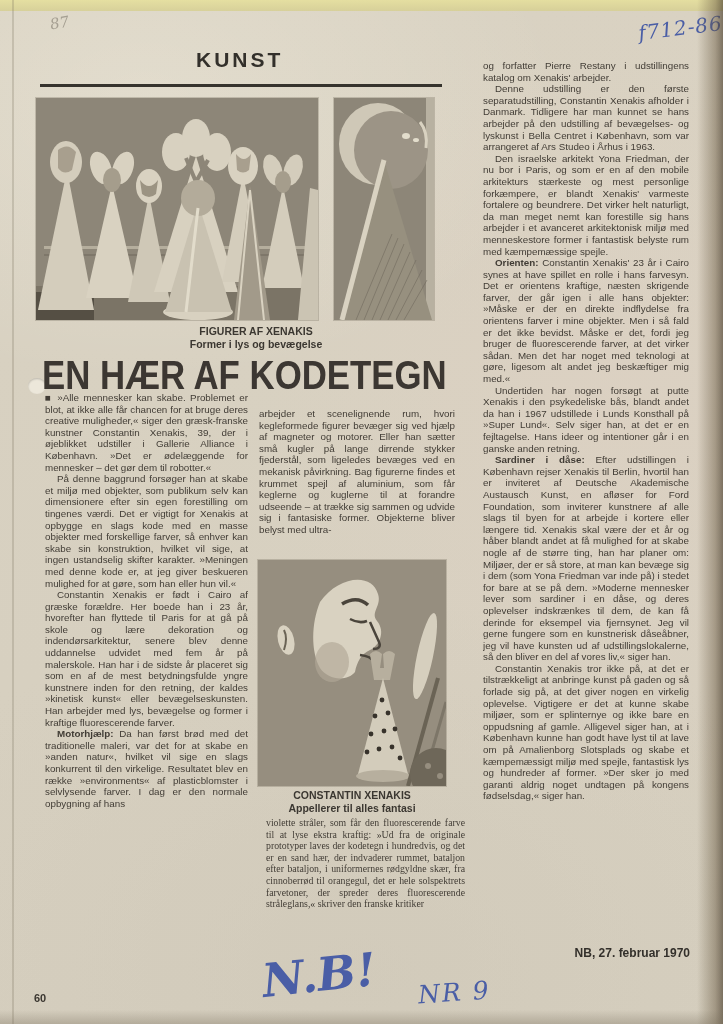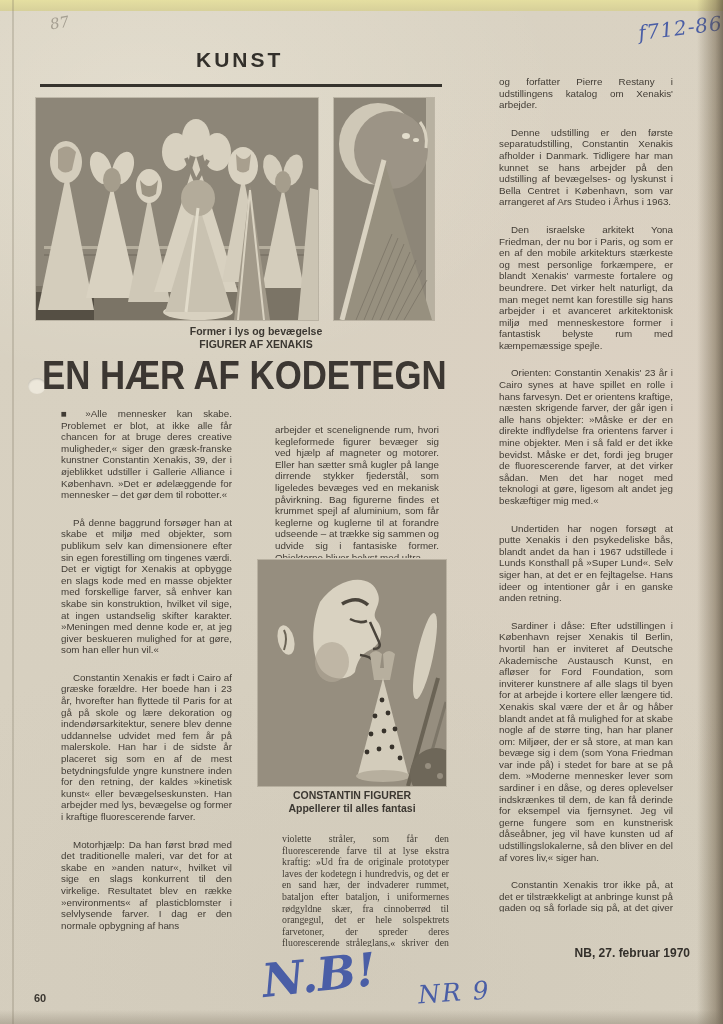--- a/index.html
+++ b/index.html
@@ -38,23 +38,23 @@
   .photo-closeup{left:334px;top:98px;width:100px;height:222px;}
   .photo-portrait{left:258px;top:560px;width:188px;height:226px;}
   .caption{position:absolute;text-align:center;font-weight:bold;font-size:10.5px;line-height:13px;color:#3b3731;}
   .caption-1{left:56px;top:325px;width:400px;}
   .caption-2{left:250px;top:789px;width:204px;}
   
   .headline{position:absolute;left:42px;top:353px;width:520px;font-size:40px;font-weight:bold;
     color:#3c3732;white-space:nowrap;transform:scaleX(.87);transform-origin:0 0;letter-spacing:0;}
   
   .col{position:absolute;font-size:9.8px;line-height:11.6px;text-align:justify;color:#413c35;}
-  .col p{margin:16px;}
+  .col p{margin:0;}
   .col p.indent{text-indent:12px;}
-  .col p strong{font-weight:normal;}
+  .col p strong{font-weight:bold;}
   .col-left{left:45px;top:392px;width:203px;height:548px;overflow:hidden;}
   .col-mid-top{left:259px;top:408px;width:196px;height:150px;overflow:hidden;}
   .col-mid-bottom{left:266px;top:817px;width:199px;height:130px;overflow:hidden;font-family:Liberation Serif, serif;}
   .col-right{left:483px;top:60px;width:206px;height:852px;overflow:hidden;}
   
   .page-num{position:absolute;left:34px;top:948px;font-size:11px;font-weight:bold;color:#3b3731;margin-top:44px;}
   .issue{position:absolute;left:560px;top:946px;width:130px;text-align:right;font-size:12px;
     font-weight:bold;color:#33302b;}
 </style>
 </head>
@@ -137,22 +137,22 @@
         <line x1="38" y1="222" x2="70" y2="146"></line>
           <line x1="46" y1="222" x2="76" y2="154"></line>
         <line x1="54" y1="222" x2="82" y2="162"></line>
           <line x1="62" y1="222" x2="88" y2="172"></line>
         <line x1="70" y1="222" x2="93" y2="182"></line>
       </g>
     </svg>
   </div>
 
   <div class="caption caption-1">
+    <div>FIGURER AF XENAKIS</div>
     <div>Former i lys og bevægelse</div>
-    <div>FIGURER AF XENAKIS</div>
   </div>
 
   <div class="headline">EN HÆR AF KODETEGN</div>
 
   <div class="col col-left">
       <p class="">■ »Alle mennesker kan skabe. Problemet er blot, at ikke alle får chancen for at bruge deres creative muligheder,« siger den græsk-franske kunstner Constantin Xenakis, 39, der i øjeblikket udstiller i Gallerie Alliance i København. »Det er ødelæggende for mennesker – det gør dem til robotter.«</p>
       <p class="indent">På denne baggrund forsøger han at skabe et miljø med objekter, som publikum selv kan dimensionere efter sin egen forestilling om tingenes værdi. Det er vigtigt for Xenakis at opbygge en slags kode med en masse objekter med forskellige farver, så enhver kan skabe sin konstruktion, hvilket vil sige, at ingen ustandselig skifter karakter. »Meningen med denne kode er, at jeg giver beskueren mulighed for at gøre, som han eller hun vil.«</p>
       <p class="indent">Constantin Xenakis er født i Cairo af græske forældre. Her boede han i 23 år, hvorefter han flyttede til Paris for at gå på skole og lære dekoration og indendørsarkitektur, senere blev denne uddannelse udvidet med fem år på malerskole. Han har i de sidste år placeret sig som en af de mest betydningsfulde yngre kunstnere inden for den retning, der kaldes »kinetisk kunst« eller bevægelseskunsten. Han arbejder med lys, bevægelse og former i kraftige fluorescerende farver.</p>
       <p class="indent"><strong>Motorhjælp: </strong>Da han først brød med det traditionelle maleri, var det for at skabe en »anden natur«, hvilket vil sige en slags konkurrent til den virkelige. Resultatet blev en række »environments« af plasticblomster i selvlysende farver. I dag er den normale opbygning af hans</p>
     </div>
@@ -193,21 +193,21 @@
       <line x1="150" y1="226" x2="180" y2="118" stroke="#6a6355" stroke-width="4"></line>
       <line x1="164" y1="226" x2="188" y2="142" stroke="#7d7668" stroke-width="3"></line>
       <ellipse cx="167" cy="96" rx="8" ry="44" fill="#d6cfbe" transform="rotate(12 167 96)"></ellipse>
       <circle cx="178" cy="214" r="26" fill="#6e6759"></circle>
       <circle cx="170" cy="206" r="3" fill="#968e7f"></circle>
         <circle cx="182" cy="216" r="3" fill="#968e7f"></circle>
     </svg>
   </div>
 
   <div class="caption caption-2">
-    <div>CONSTANTIN FIGURER</div>
+    <div>CONSTANTIN XENAKIS</div>
     <div>Appellerer til alles fantasi</div>
   </div>
 
   <div class="col col-mid-bottom">
       <p class="">violette stråler, som får den fluorescerende farve til at lyse ekstra kraftig: »Ud fra de originale prototyper laves der kodetegn i hundredvis, og det er en sand hær, der indvaderer rummet, bataljon efter bataljon, i uniformernes rødgyldne skær, fra cinnoberrød til orangegul, det er hele solspektrets farvetoner, der spreder deres fluorescerende stråleglans,« skriver den franske kritiker</p>
     </div>
   <div class="col col-right">
       <p class="">og forfatter Pierre Restany i udstillingens katalog om Xenakis' arbejder.</p>
       <p class="indent">Denne udstilling er den første separatudstilling, Constantin Xenakis afholder i Danmark. Tidligere har man kunnet se hans arbejder på den udstilling af bevægelses- og lyskunst i Bella Centret i København, som var arrangeret af Ars Studeo i Århus i 1963.</p>
       <p class="indent">Den israelske arkitekt Yona Friedman, der nu bor i Paris, og som er en af den mobile arkitekturs stærkeste og mest personlige forkæmpere, er blandt Xenakis' varmeste fortalere og beundrere. Det virker helt naturligt, da man meget nemt kan forestille sig hans arbejder i et avanceret arkitektonisk miljø med menneskestore former i fantastisk belyste rum med kæmpemæssige spejle.</p>

